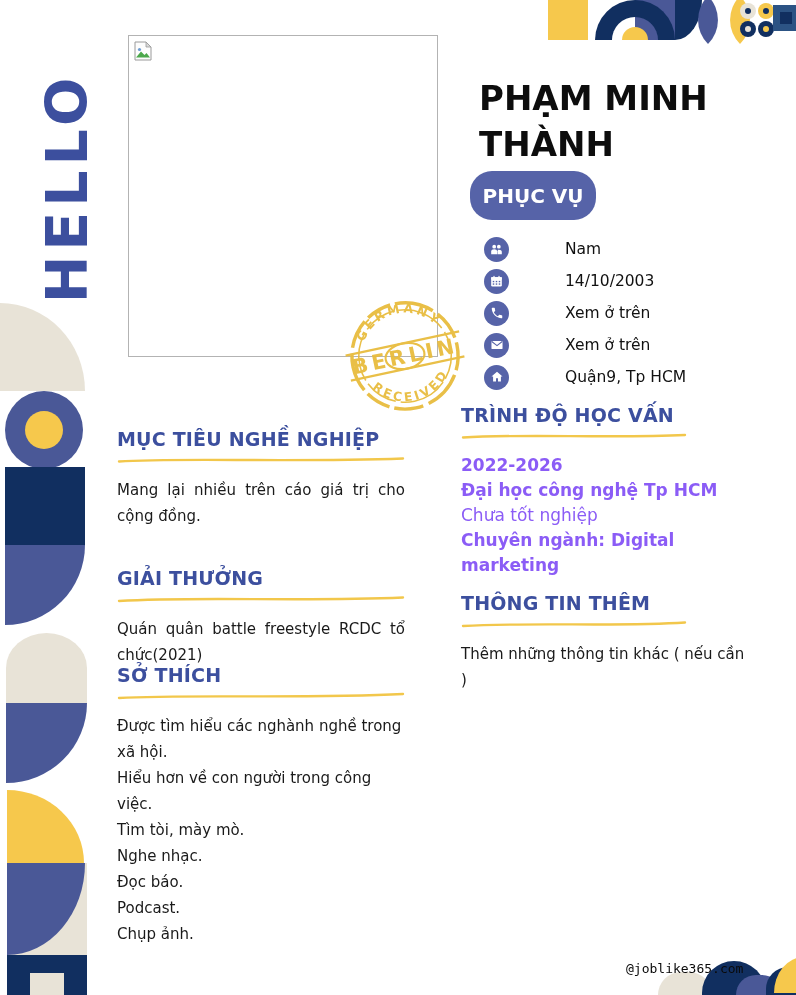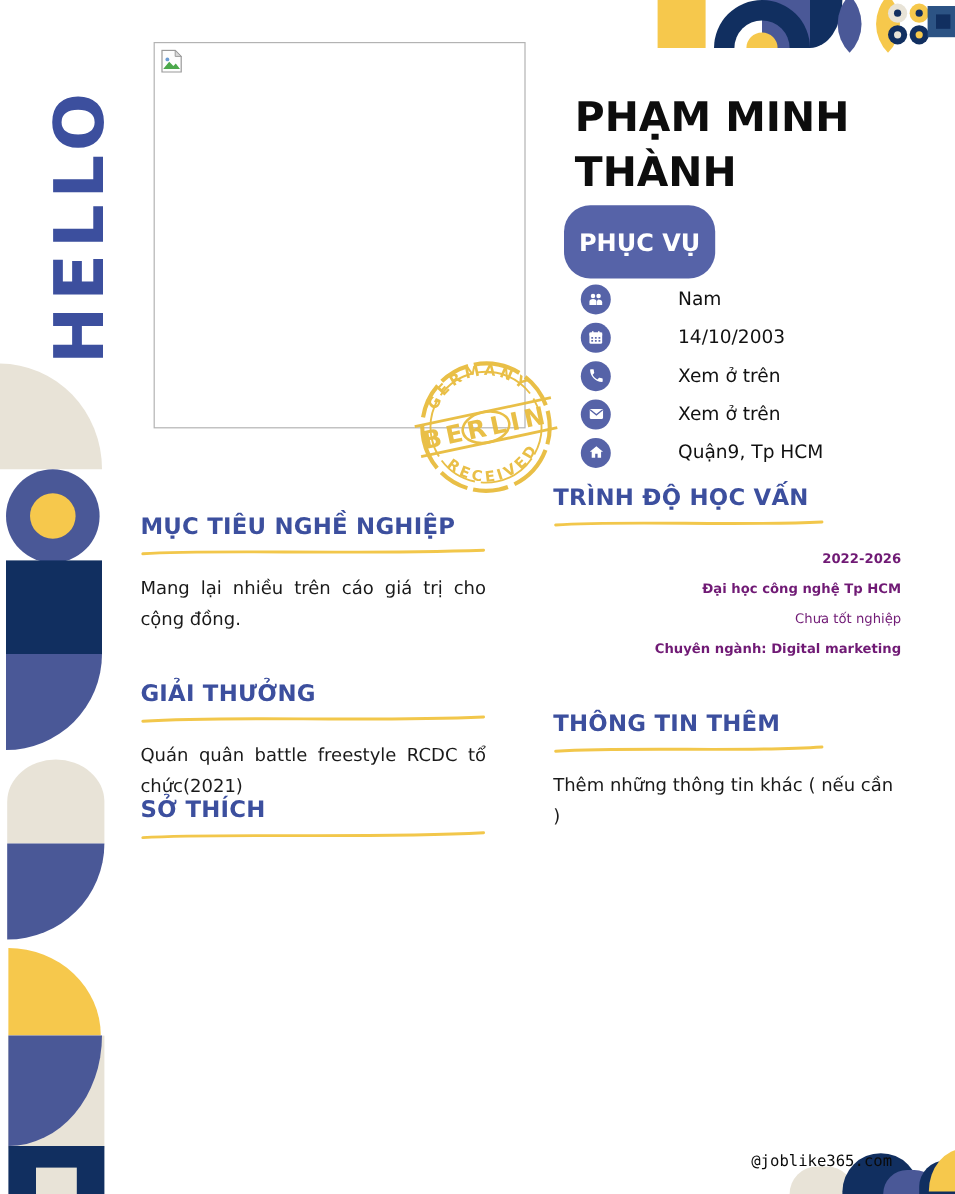--- a/index.html
+++ b/index.html
@@ -17,40 +17,40 @@
   .yellow{background:#f6c84c;}
 
   
   .photo-frame{position:absolute;left:128px;top:35px;width:308px;height:320px;
                border:1px solid #b3b3b3;background:#fff;}
   .broken-img{position:absolute;left:5px;top:5px;}
 
   
   .name{position:absolute;left:479px;top:75px;width:300px;font-size:34px;font-weight:700;
         line-height:46px;color:#0d0d0d;}
-  .badge{position:absolute;left:470px;top:171px;width:126px;height:61px;border-radius:22px;
+  .badge{position:absolute;left:470px;top:171px;width:126px;height:49px;border-radius:22px;
          background:#5663a8;color:#fff;font-size:20px;font-weight:700;
          display:flex;align-items:center;justify-content:center;}
   .info{position:absolute;left:484px;top:233px;}
   .info-row{display:flex;align-items:center;height:32px;gap:44px;}
   .info-ic{width:25px;height:25px;border-radius:50%;background:#5663a8;
            display:flex;align-items:center;justify-content:center;flex:0 0 25px;}
   .info-txt{margin-left:12px;font-size:15.5px;color:#111;}
 
   
   .stamp{position:absolute;left:346px;top:297px;transform:rotate(-12deg);opacity:.95;}
 
   
   .col-l{left:117px;width:288px;}
   .col-r{left:461px;width:290px;}
   .sec{position:absolute;}
   .sec h3{margin:0;font-size:19px;font-weight:700;color:#3c4f9e;letter-spacing:.2px;}
   .sec .uline{display:block;margin-top:5px;}
   .sec .body{margin-top:13px;font-size:15px;line-height:26px;color:#1a1a1a;text-align:justify;}
-  .sec .line{font-size:11px;line-height:25px;color:#701a75;text-align:right;}
+  .sec .line{font-size:17px;line-height:25px;color:#8b5cf6;}
   .sec .line.b{font-weight:700;}
   .hob{font-size:15px;line-height:26px;color:#1a1a1a;}
 
   
   .watermark{position:absolute;left:626px;top:961px;font-family:"DejaVu Sans Mono",monospace;
              font-size:13px;color:#0a0a0a;z-index:60;}
 
   
   .strip{position:absolute;left:548px;top:0;width:248px;height:44px;}
   .arch{position:absolute;left:47px;top:0;width:80px;height:40px;box-sizing:border-box;
@@ -216,20 +216,29 @@
         <path d="M2 7 C 80 2, 180 8, 286 3.5" stroke="#f2c74b" stroke-width="2.4" fill="none" stroke-linecap="round"></path>
       </svg>
     <div class="body">Quán quân battle freestyle RCDC tổ chức(2021)</div>
   </div>
 
   <div class="sec col-l" style="top:664px;">
     <h3>SỞ THÍCH</h3>
     <svg class="uline" width="288" height="9">
         <path d="M2 7 C 70 3, 190 8, 286 3" stroke="#f2c74b" stroke-width="2.4" fill="none" stroke-linecap="round"></path>
       </svg>
+    <div class="body" style="text-align:left;">
+      <div class="hob">Được tìm hiểu các nghành nghề trong xã hội.</div>
+      <div class="hob">Hiểu hơn về con người trong công việc.</div>
+      <div class="hob">Tìm tòi, mày mò.</div>
+      <div class="hob">Nghe nhạc.</div>
+      <div class="hob">Đọc báo.</div>
+      <div class="hob">Podcast.</div>
+      <div class="hob">Chụp ảnh.</div>
+    </div>
   </div>
 
   <div class="sec col-r" style="top:404px;">
     <h3>TRÌNH ĐỘ HỌC VẤN</h3>
     <svg class="uline" width="226" height="9">
         <path d="M2 6.5 C 60 2.5, 150 7.5, 224 4" stroke="#f2c74b" stroke-width="2.4" fill="none" stroke-linecap="round"></path>
       </svg>
     <div style="margin-top:13px;">
       <div class="line b">2022-2026</div>
       <div class="line b">Đại học công nghệ Tp HCM</div>

